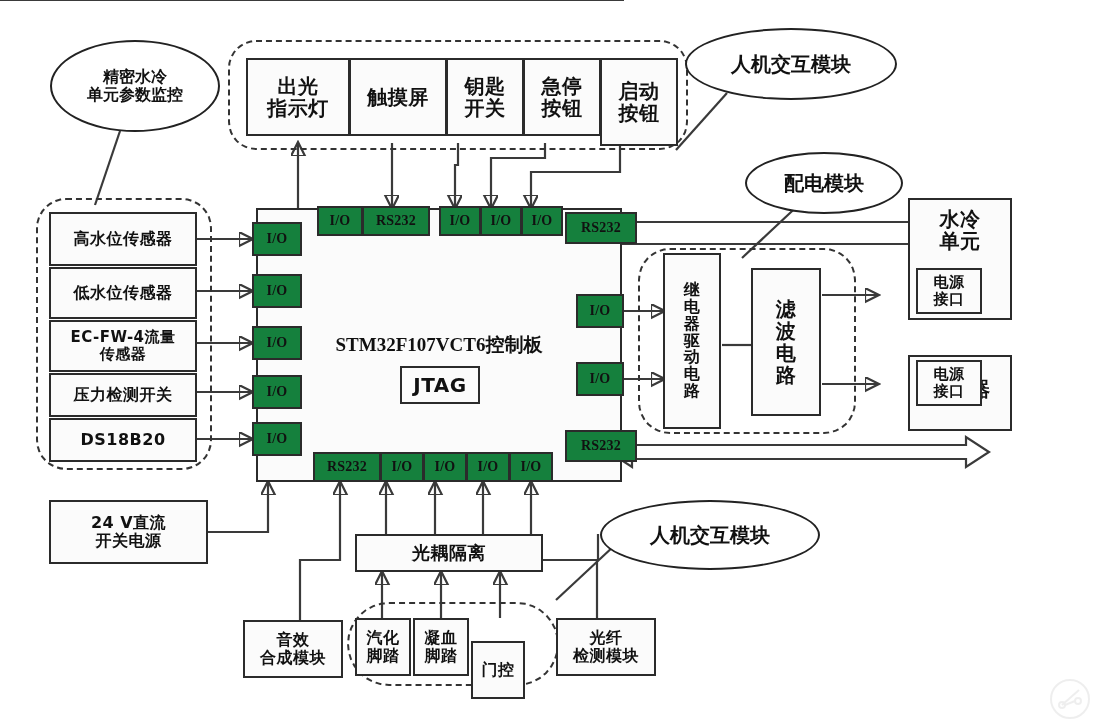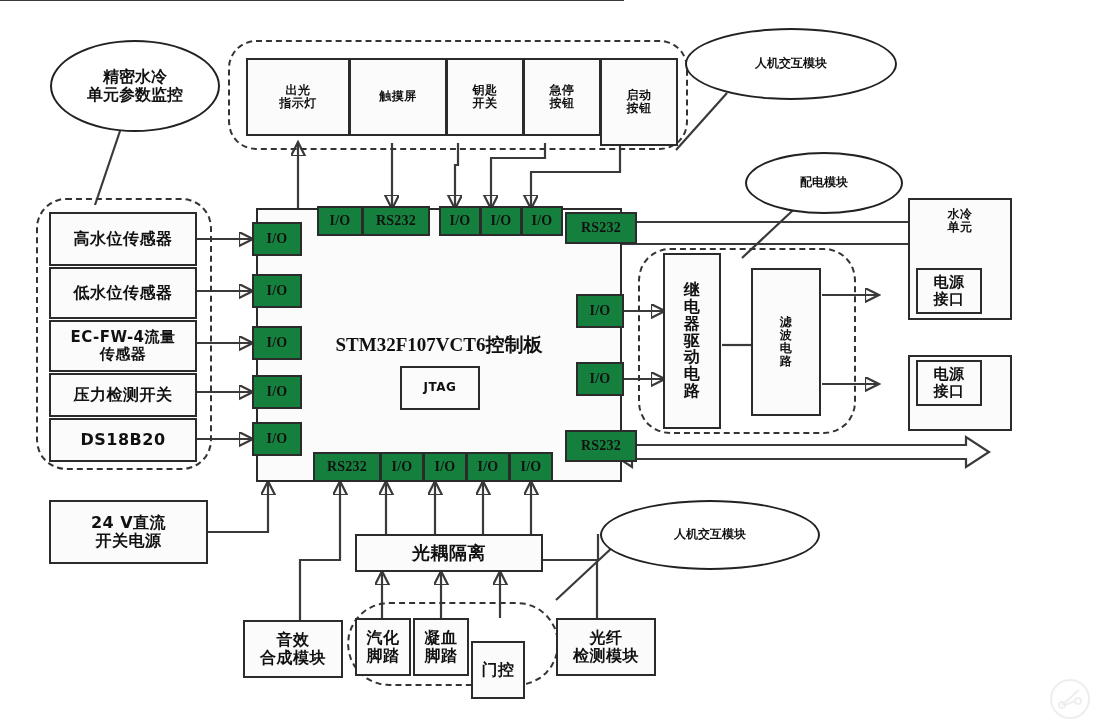--- a/index.html
+++ b/index.html
@@ -108,21 +108,21 @@
     opacity:0.22;
     pointer-events:none;
   }
   #wm-text{
     display:flex;
     flex-direction:column;
     line-height:1.05;
   }
   #wm-name{font-size:22px;font-weight:700;color:#8a8a8a;font-style:italic;}
   #wm-url{font-size:11px;color:#9a9a9a;letter-spacing:0.5px;}.fz15{font-size:15px}.fz16{font-size:16px}
-  .fz17{font-size:12px}.fz18{font-size:18px}
+  .fz17{font-size:20px}.fz18{font-size:18px}
 </style>
 </head>
 <body>
 
 <div id="stage">
 
   <svg class="wires" viewBox="0 0 1099 726" xmlns="http://www.w3.org/2000/svg">
     <defs>
       <marker id="ah" markerWidth="12" markerHeight="12" refX="10" refY="5" orient="auto" markerUnits="userSpaceOnUse">
         <path d="M0,0 L11,5 L0,10 z" class="arrowfill" stroke="none"></path>
@@ -214,21 +214,21 @@
   <div class="box fz15" style="left:49px;top:320px;width:148px;height:52px;">EC-FW-4流量
 传感器</div>
   <div class="box fz16" style="left:49px;top:373px;width:148px;height:44px;">压力检测开关</div>
   <div class="box fz16" style="left:49px;top:418px;width:148px;height:44px;">DS18B20</div>
 
   <div class="box fz16" style="left:49px;top:500px;width:159px;height:64px;">24 V直流
 开关电源</div>
 
   <div class="mcu" style="left:256px;top:208px;width:366px;height:274px;"></div>
   <div class="mcu-title" style="left:256px;top:332px;width:366px;">STM32F107VCT6控制板</div>
-  <div class="box fz17" style="left:400px;top:366px;width:80px;height:44px;">JTAG</div>
+  <div class="box fz17" style="left:400px;top:366px;width:80px;height:38px;">JTAG</div>
 
   <div class="port" style="left:252px;top:222px;width:50px;height:34px;">I/O</div>
   <div class="port" style="left:252px;top:274px;width:50px;height:34px;">I/O</div>
   <div class="port" style="left:252px;top:326px;width:50px;height:34px;">I/O</div>
   <div class="port" style="left:252px;top:375px;width:50px;height:34px;">I/O</div>
   <div class="port" style="left:252px;top:422px;width:50px;height:34px;">I/O</div>
 
   <div class="port" style="left:317px;top:206px;width:46px;height:30px;">I/O</div>
   <div class="port" style="left:362px;top:206px;width:68px;height:30px;">RS232</div>
   <div class="port" style="left:439px;top:206px;width:42px;height:30px;">I/O</div>

